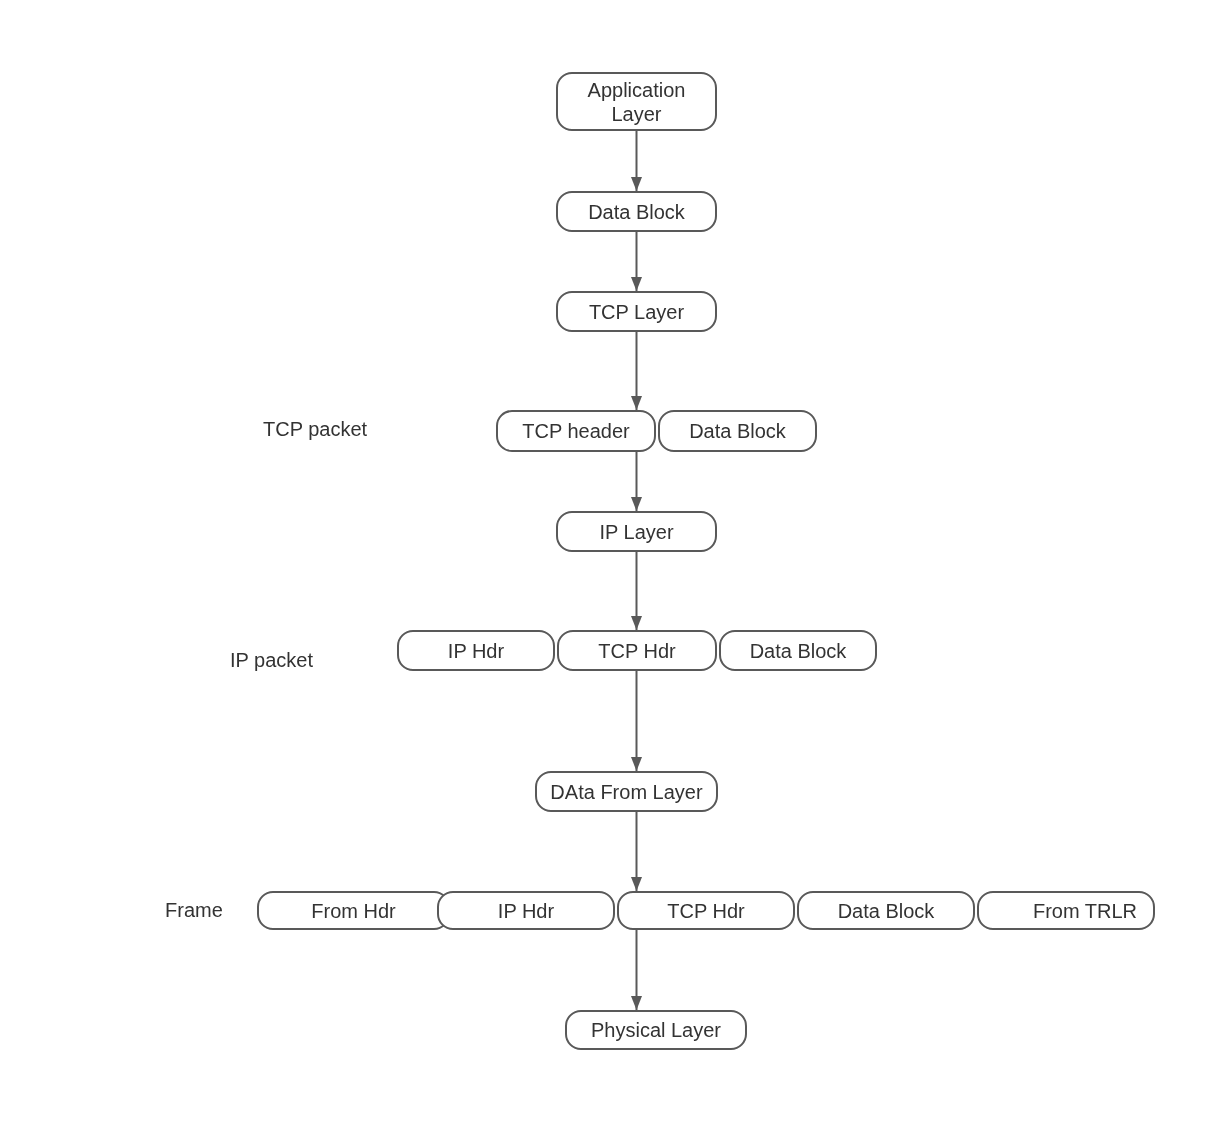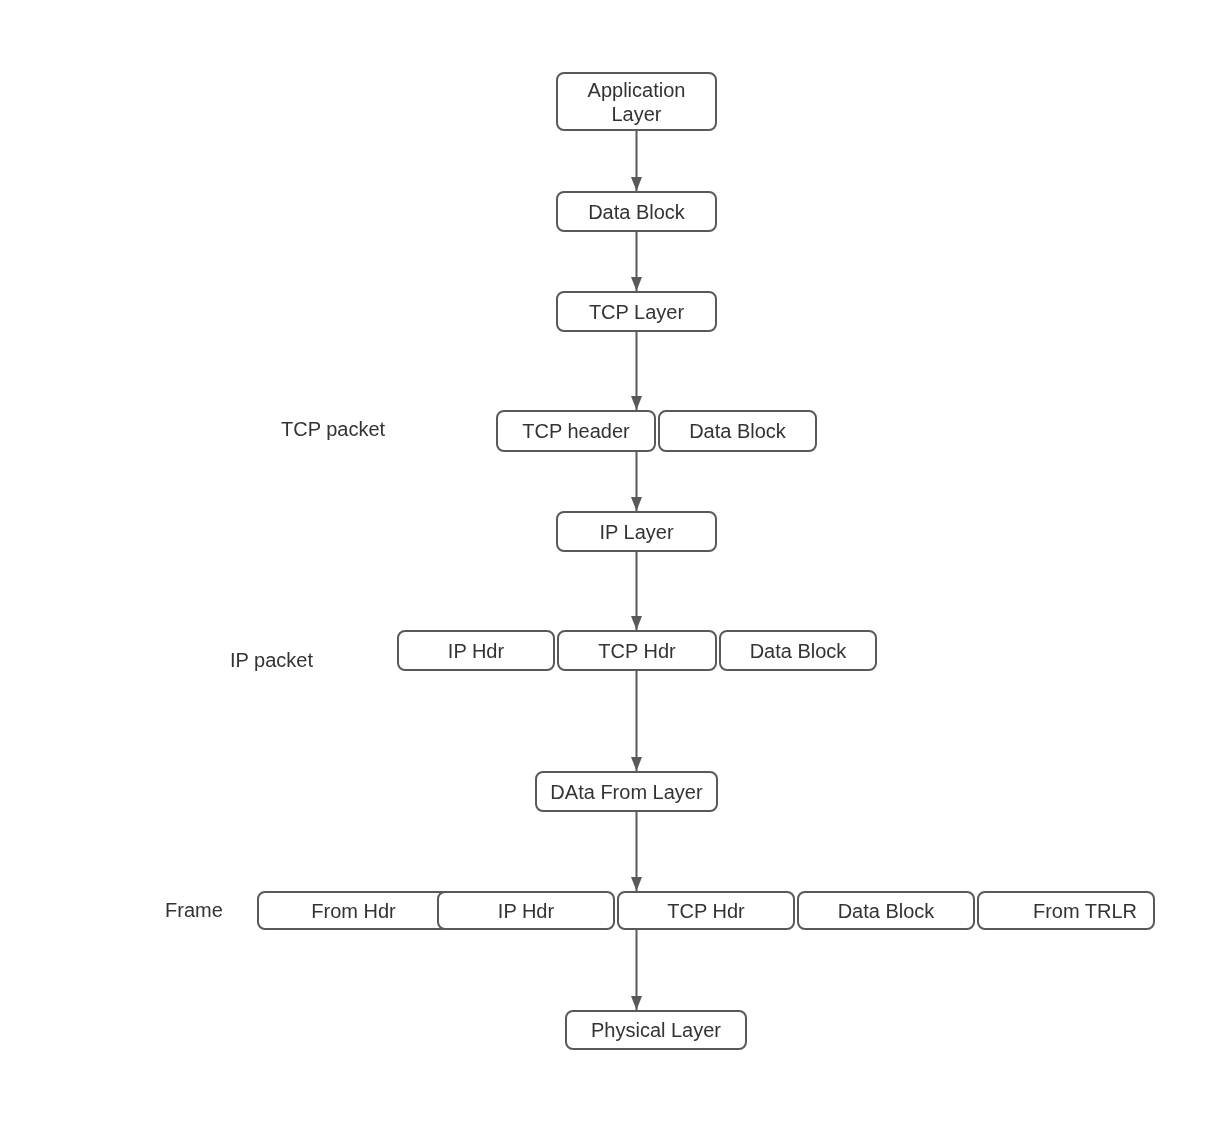--- a/index.html
+++ b/index.html
@@ -26,21 +26,21 @@
     left: 0;
     top: 0;
     width: 1232px;
     height: 1122px;
     pointer-events: none;
   }
   .node {
     position: absolute;
     box-sizing: border-box;
     border: 2px solid var(--border);
-    border-radius: 8px;
+    border-radius: 16px;
     background: var(--bg);
     color: var(--text);
     font-size: 20px;
     line-height: 1.2;
     display: flex;
     align-items: center;
     justify-content: center;
     text-align: center;
     white-space: pre-line;
   }
@@ -69,21 +69,21 @@
   .n-datalink   { left: 535px; top:  771px; width: 183px; height: 41px; }
 
   .n-fromhdr    { left: 257px; top:  891px; width: 193px; height: 39px; }
   .n-fiphdr     { left: 437px; top:  891px; width: 178px; height: 39px; }
   .n-ftcphdr    { left: 617px; top:  891px; width: 178px; height: 39px; }
   .n-fdata      { left: 797px; top:  891px; width: 178px; height: 39px; }
   .n-ftrlr      { left: 977px; top:  891px; width: 178px; height: 39px; padding-left: 38px; }
 
   .n-physical   { left: 565px; top: 1010px; width: 182px; height: 40px; }
 
-  .l-tcppacket  { left: 281px; top: 417px; }
+  .l-tcppacket  { left: 263px; top: 417px; }
   .l-ippacket   { left: 230px; top: 638px; margin-top: 10px; }
   .l-frame      { left: 165px; top: 898px; }
 </style>
 </head>
 <body>
 
 <div class="canvas">
 
   <svg class="edges-layer" width="1232" height="1122" viewBox="0 0 1232 1122" xmlns="http://www.w3.org/2000/svg">
     <defs>

